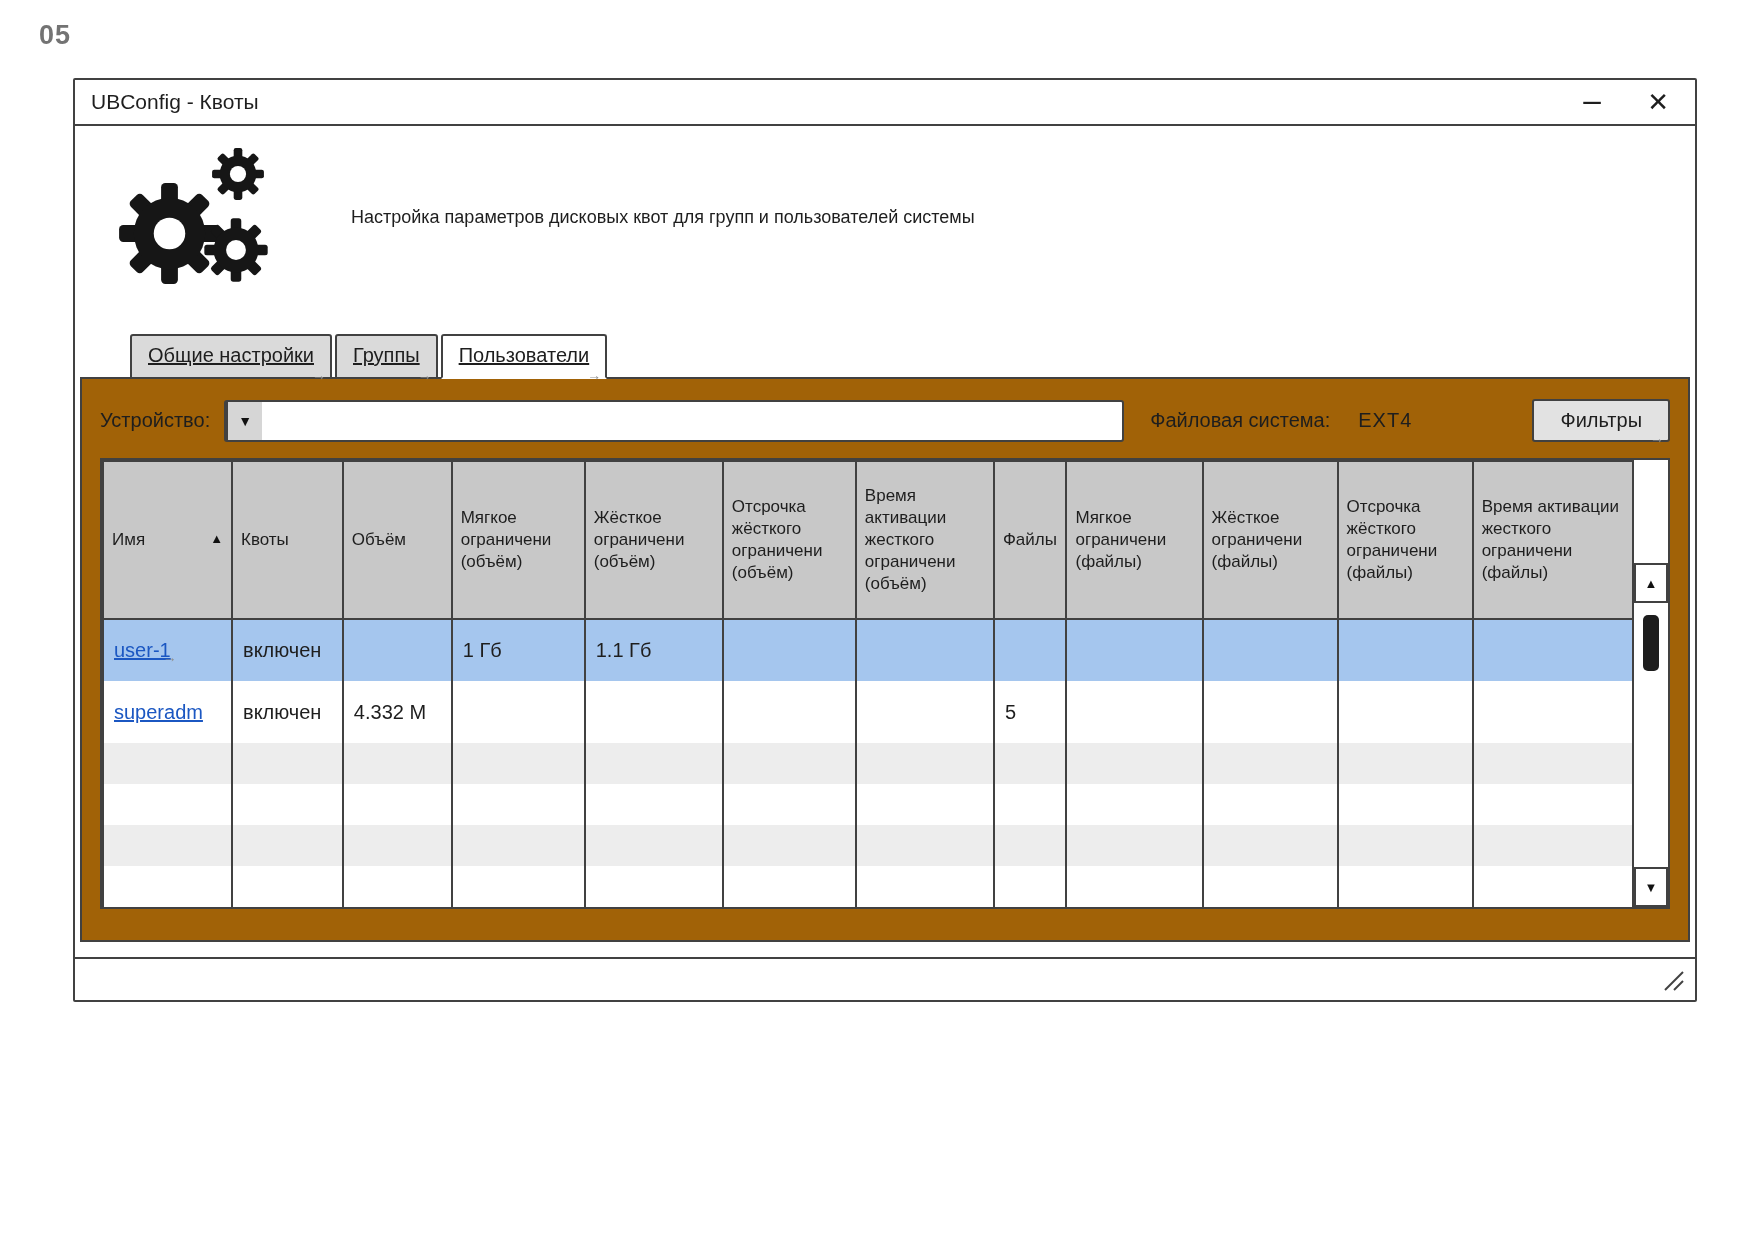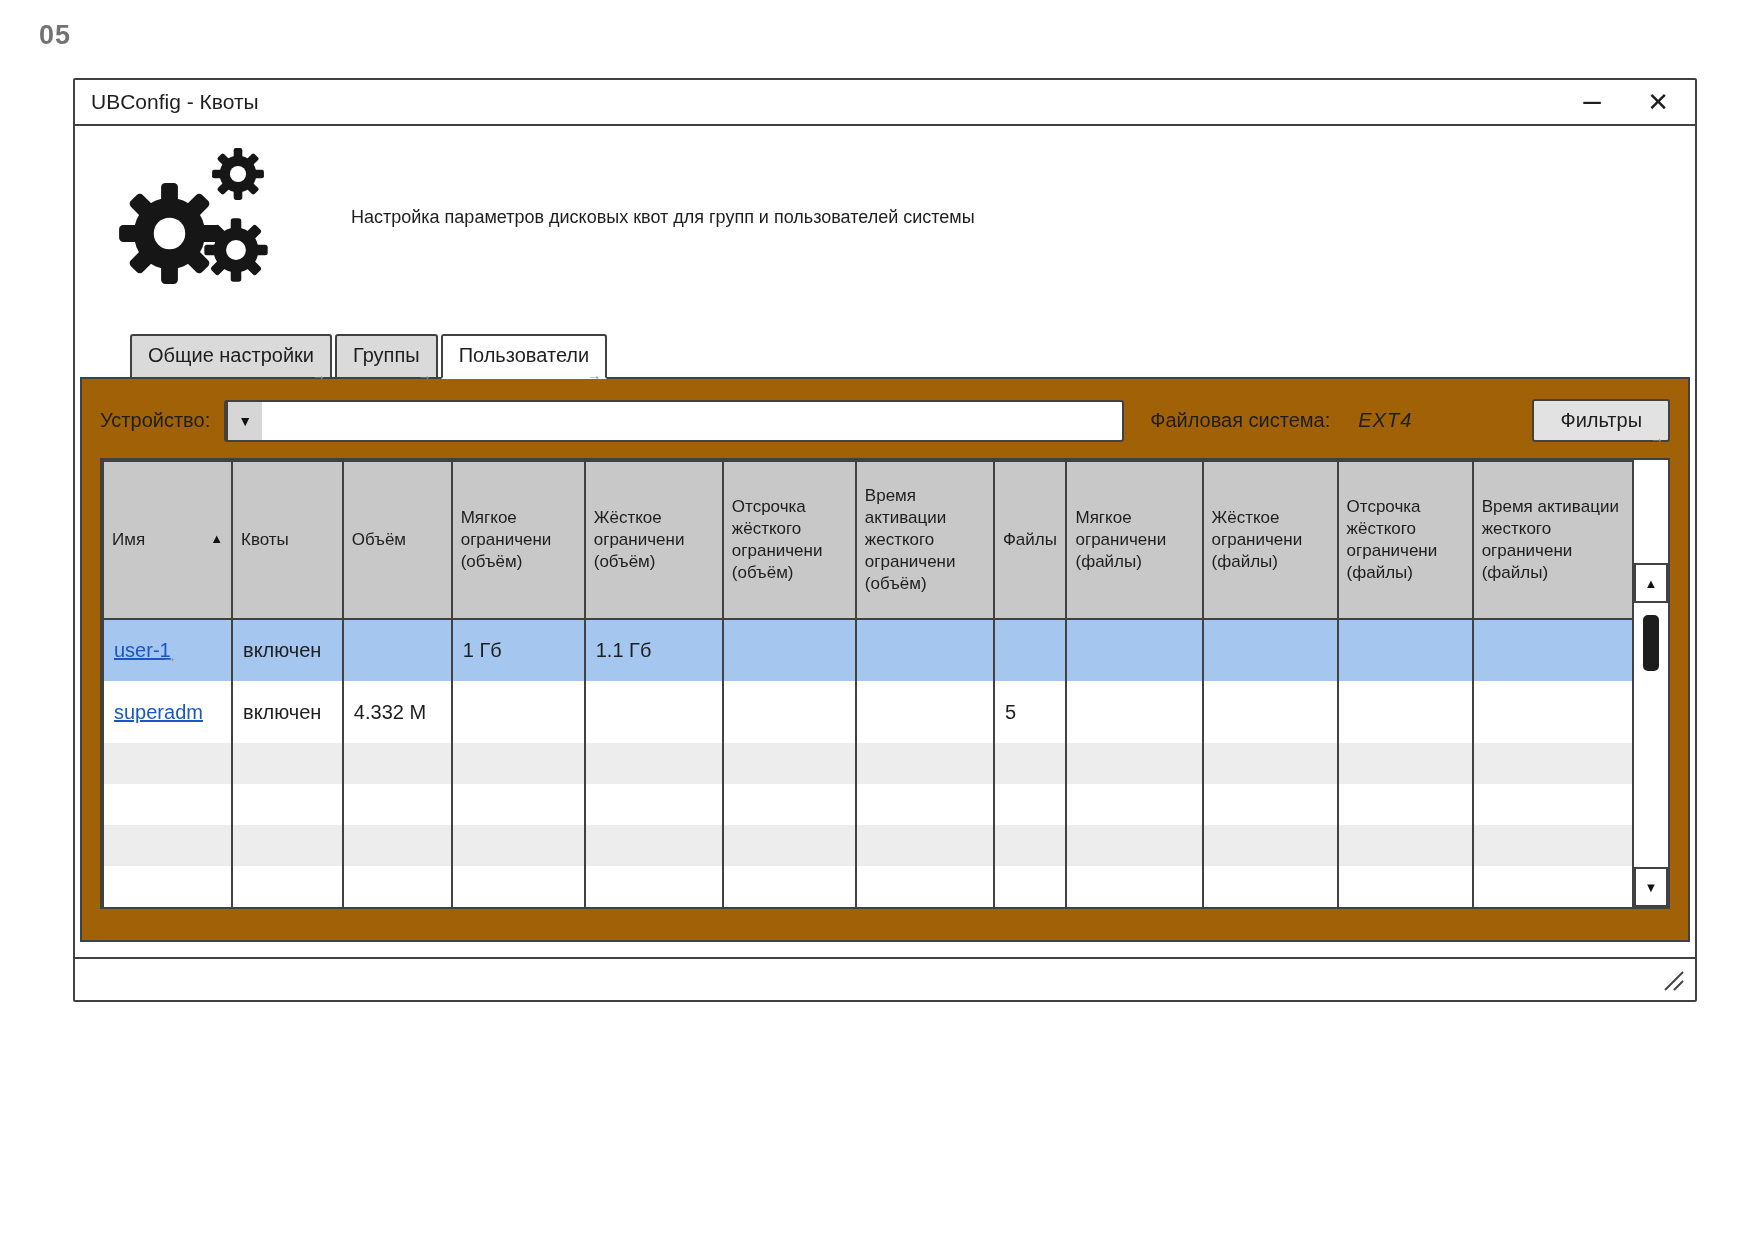--- a/index.html
+++ b/index.html
@@ -19,40 +19,40 @@
   .win-btn { line-height: 1; color: #1e1e1e; cursor: default; }
   .min-btn { font-size: 22px; font-weight: 800; transform: scaleX(0.8); }
   .close-btn { font-size: 26px; }
 
   
   .hero { display: flex; align-items: center; gap: 64px; padding: 26px 0 0 42px; height: 166px; }
   .gears { width: 170px; height: 150px; flex: none; }
   .desc { font-size: 18px; padding-bottom: 10px; }
 
   
-  .tabs { display: flex; align-items: flex-end; padding-left: 55px; margin-top: 42px; position: relative; z-index: 2; margin-bottom: -2px; }
+  .tabs { display: flex; align-items: flex-end; padding-left: 55px; margin-top: 42px; position: relative; z-index: 2; margin-bottom: -2px; text-decoration: underline; }
   .tab { position: relative; border: 2px solid #414141; border-radius: 3px 3px 0 0; background: #dadada;
     font-size: 20px; padding: 8px 16px 10px; margin-right: 3px; cursor: default; }
   .tab.active { background: #ffffff; border-bottom-color: #ffffff; z-index: 3; }
   .tab-arrow { position: absolute; right: 4px; bottom: -6px; font-size: 14px; color: #8f8f8f; z-index: 4; }
 
   
   .panel { position: relative; margin: 0 5px; height: 565px; border: 2px solid #414141; background: #a16207;
     padding: 14px 16px 16px; z-index: 1; }
 
   
   .toolbar { display: flex; align-items: center; gap: 14px; margin: 6px 2px 16px; }
   .toolbar-label { font-size: 20px; white-space: nowrap; }
   .combo { width: 900px; height: 42px; border: 2px solid #414141; border-radius: 3px; background: #fff;
     display: flex; align-items: stretch; }
   .combo-value { flex: 1; display: flex; align-items: center; padding: 0 12px; font-size: 20px; }
   .combo-btn { width: 36px; border-left: 2px solid #414141; background: #d6d6d6; display: flex;
     align-items: center; justify-content: center; font-size: 14px; color: #111; }
   .fs { display: flex; gap: 28px; margin-left: 12px; font-size: 20px; white-space: nowrap; }
-  .fs-value { letter-spacing: 1px; font-style: italic; }
+  .fs-value { letter-spacing: 1px; }
   .filters-btn { position: relative; margin-left: auto; border: 2px solid #414141; border-radius: 3px;
     background: #e2e2e2; font-size: 20px; padding: 8px 26px; white-space: nowrap; cursor: default; }
 
   
   .table-wrap { position: relative; margin: 0 2px; border: 2px solid #414141; background: #fff; }
   table { border-collapse: collapse; table-layout: fixed; width: calc(100% - 34px); }
   thead tr { height: 158px; }
   th { background: #c8c8c8; border: 2px solid #414141; font-weight: normal; font-size: 17px;
     text-align: left; vertical-align: middle; padding: 6px 8px; line-height: 1.3; overflow: hidden; }
   .th-name { }

